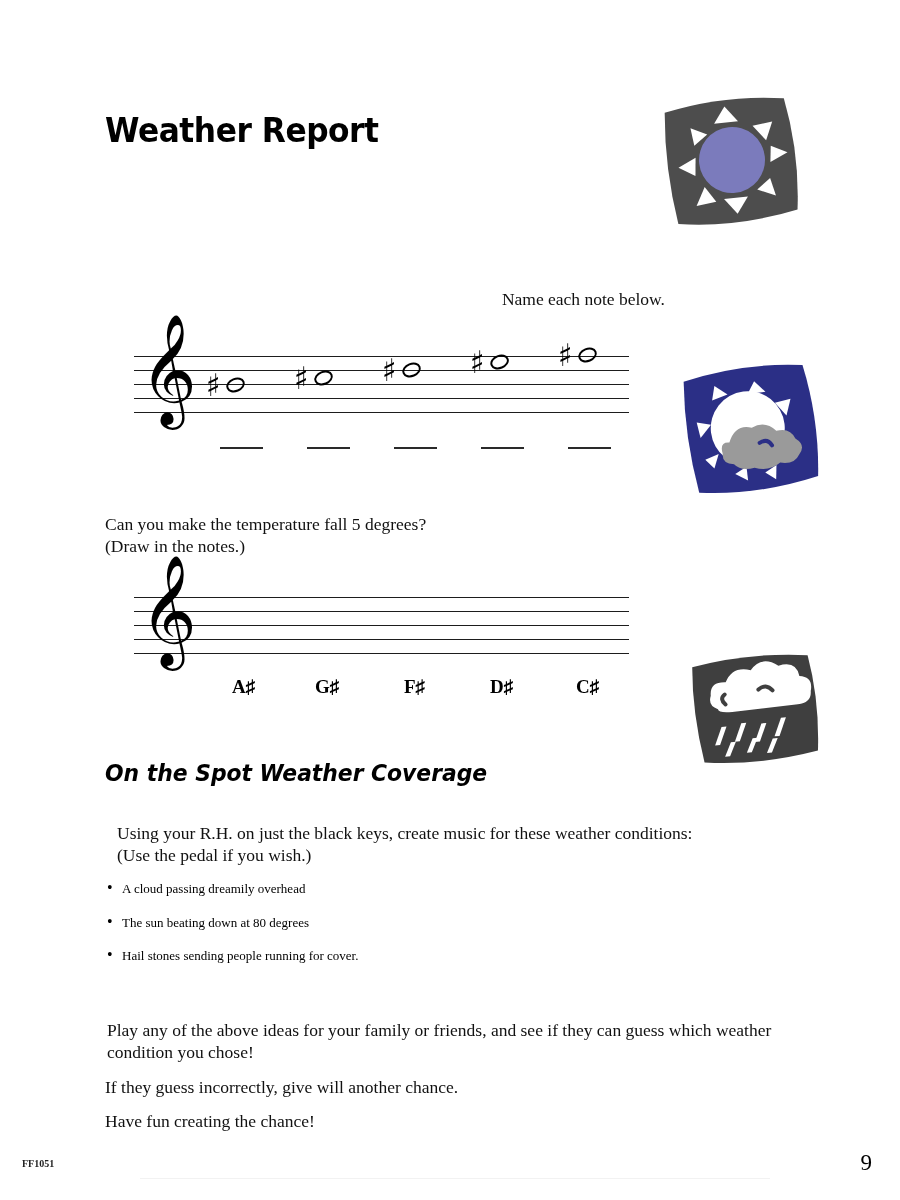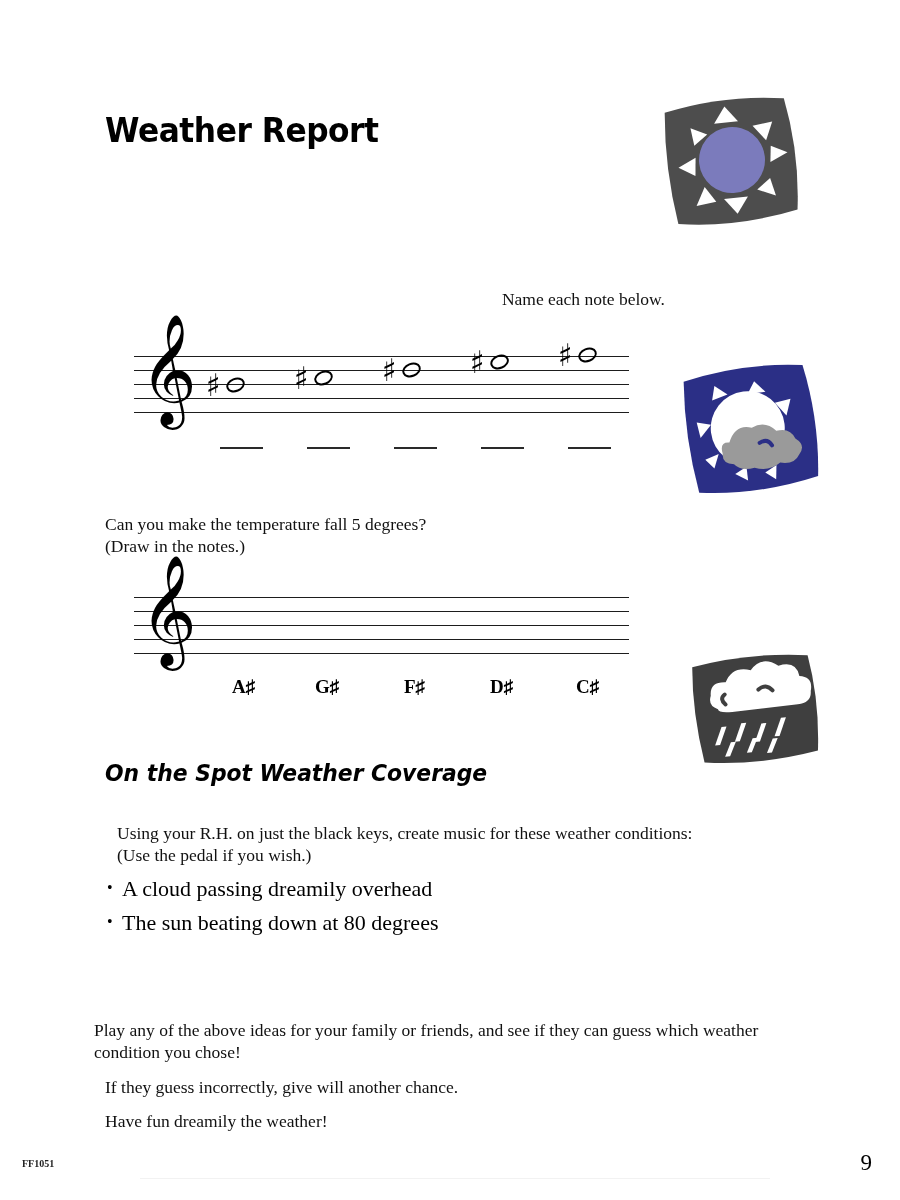--- a/index.html
+++ b/index.html
@@ -51,35 +51,35 @@
     position: absolute;
     font-size: 17.5px;
     line-height: 22px;
     color: #111;
   }
   .p1 { left: 105px; top: 182px; width: 500px; }
   .p2 { left: 105px; top: 245px; width: 560px; }
   .p3 { left: 105px; top: 288px; width: 560px; text-align: right; }
   .p4 { left: 105px; top: 513px; width: 500px; }
   .p5 { left: 105px; top: 822px; width: 660px; margin-left: 12px; }
-  .p6 { left: 94px; top: 1019px; width: 700px; }
+  .p6 { left: 107px; top: 1019px; width: 700px; }
   .p7 { left: 105px; top: 1076px; width: 600px; }
   .p8 { left: 105px; top: 1110px; width: 600px; }
 
   
   .bullets {
     position: absolute;
     left: 105px;
     top: 878px;
     width: 520px;
   }
   .bullet {
     position: relative;
     padding-left: 17px;
-    font-size: 22px;
+    font-size: 13px;
     line-height: 21px;
     margin-bottom: 12.5px;
   }
   .bullet::before {
     content: "•";
     position: absolute;
     left: 2px;
     top: -1px;
     font-size: 16px;
   }
@@ -263,25 +263,26 @@
   <div class="note-label" style="left:576px; top:676px;">C♯</div>
 
   <div class="subhead">On the Spot Weather Coverage</div>
 
   <div class="para p5" style="white-space: pre-line;">Using your R.H. on just the black keys, create music for these weather conditions:
 (Use the pedal if you wish.)</div>
 
   <div class="bullets">
     <div class="bullet">A cloud passing dreamily overhead</div>
     <div class="bullet">The sun beating down at 80 degrees</div>
+    <div class="bullet">Hail stones sending people running for cover.</div>
   </div>
 
   <div class="para p6">Play any of the above ideas for your family or friends, and see if they can guess which weather condition you chose!</div>
   <div class="para p7">If they guess incorrectly, give will another chance.</div>
-  <div class="para p8">Have fun dreamily the weather!</div>
+  <div class="para p8">Have fun creating the chance!</div>
 
   <svg class="illus" style="left:650px; top:88px;" width="165" height="150" viewBox="0 0 165 150">
     <g transform="rotate(-6 82 72)">
       <path d="M20,18 Q80,6 140,16 Q150,72 142,128 Q80,140 22,130 Q14,74 20,18 Z" fill="#4d4d4d"></path>
       <circle cx="82" cy="72" r="33" fill="#7b7bbc"></circle>
 
       <polygon points="80,18 92,34 68,34" fill="#ffffff"></polygon>
       <polygon points="126,38 118,56 106,40" fill="#ffffff"></polygon>
       <polygon points="138,70 120,78 122,62" fill="#ffffff"></polygon>
       <polygon points="122,112 104,104 118,94" fill="#ffffff"></polygon>

